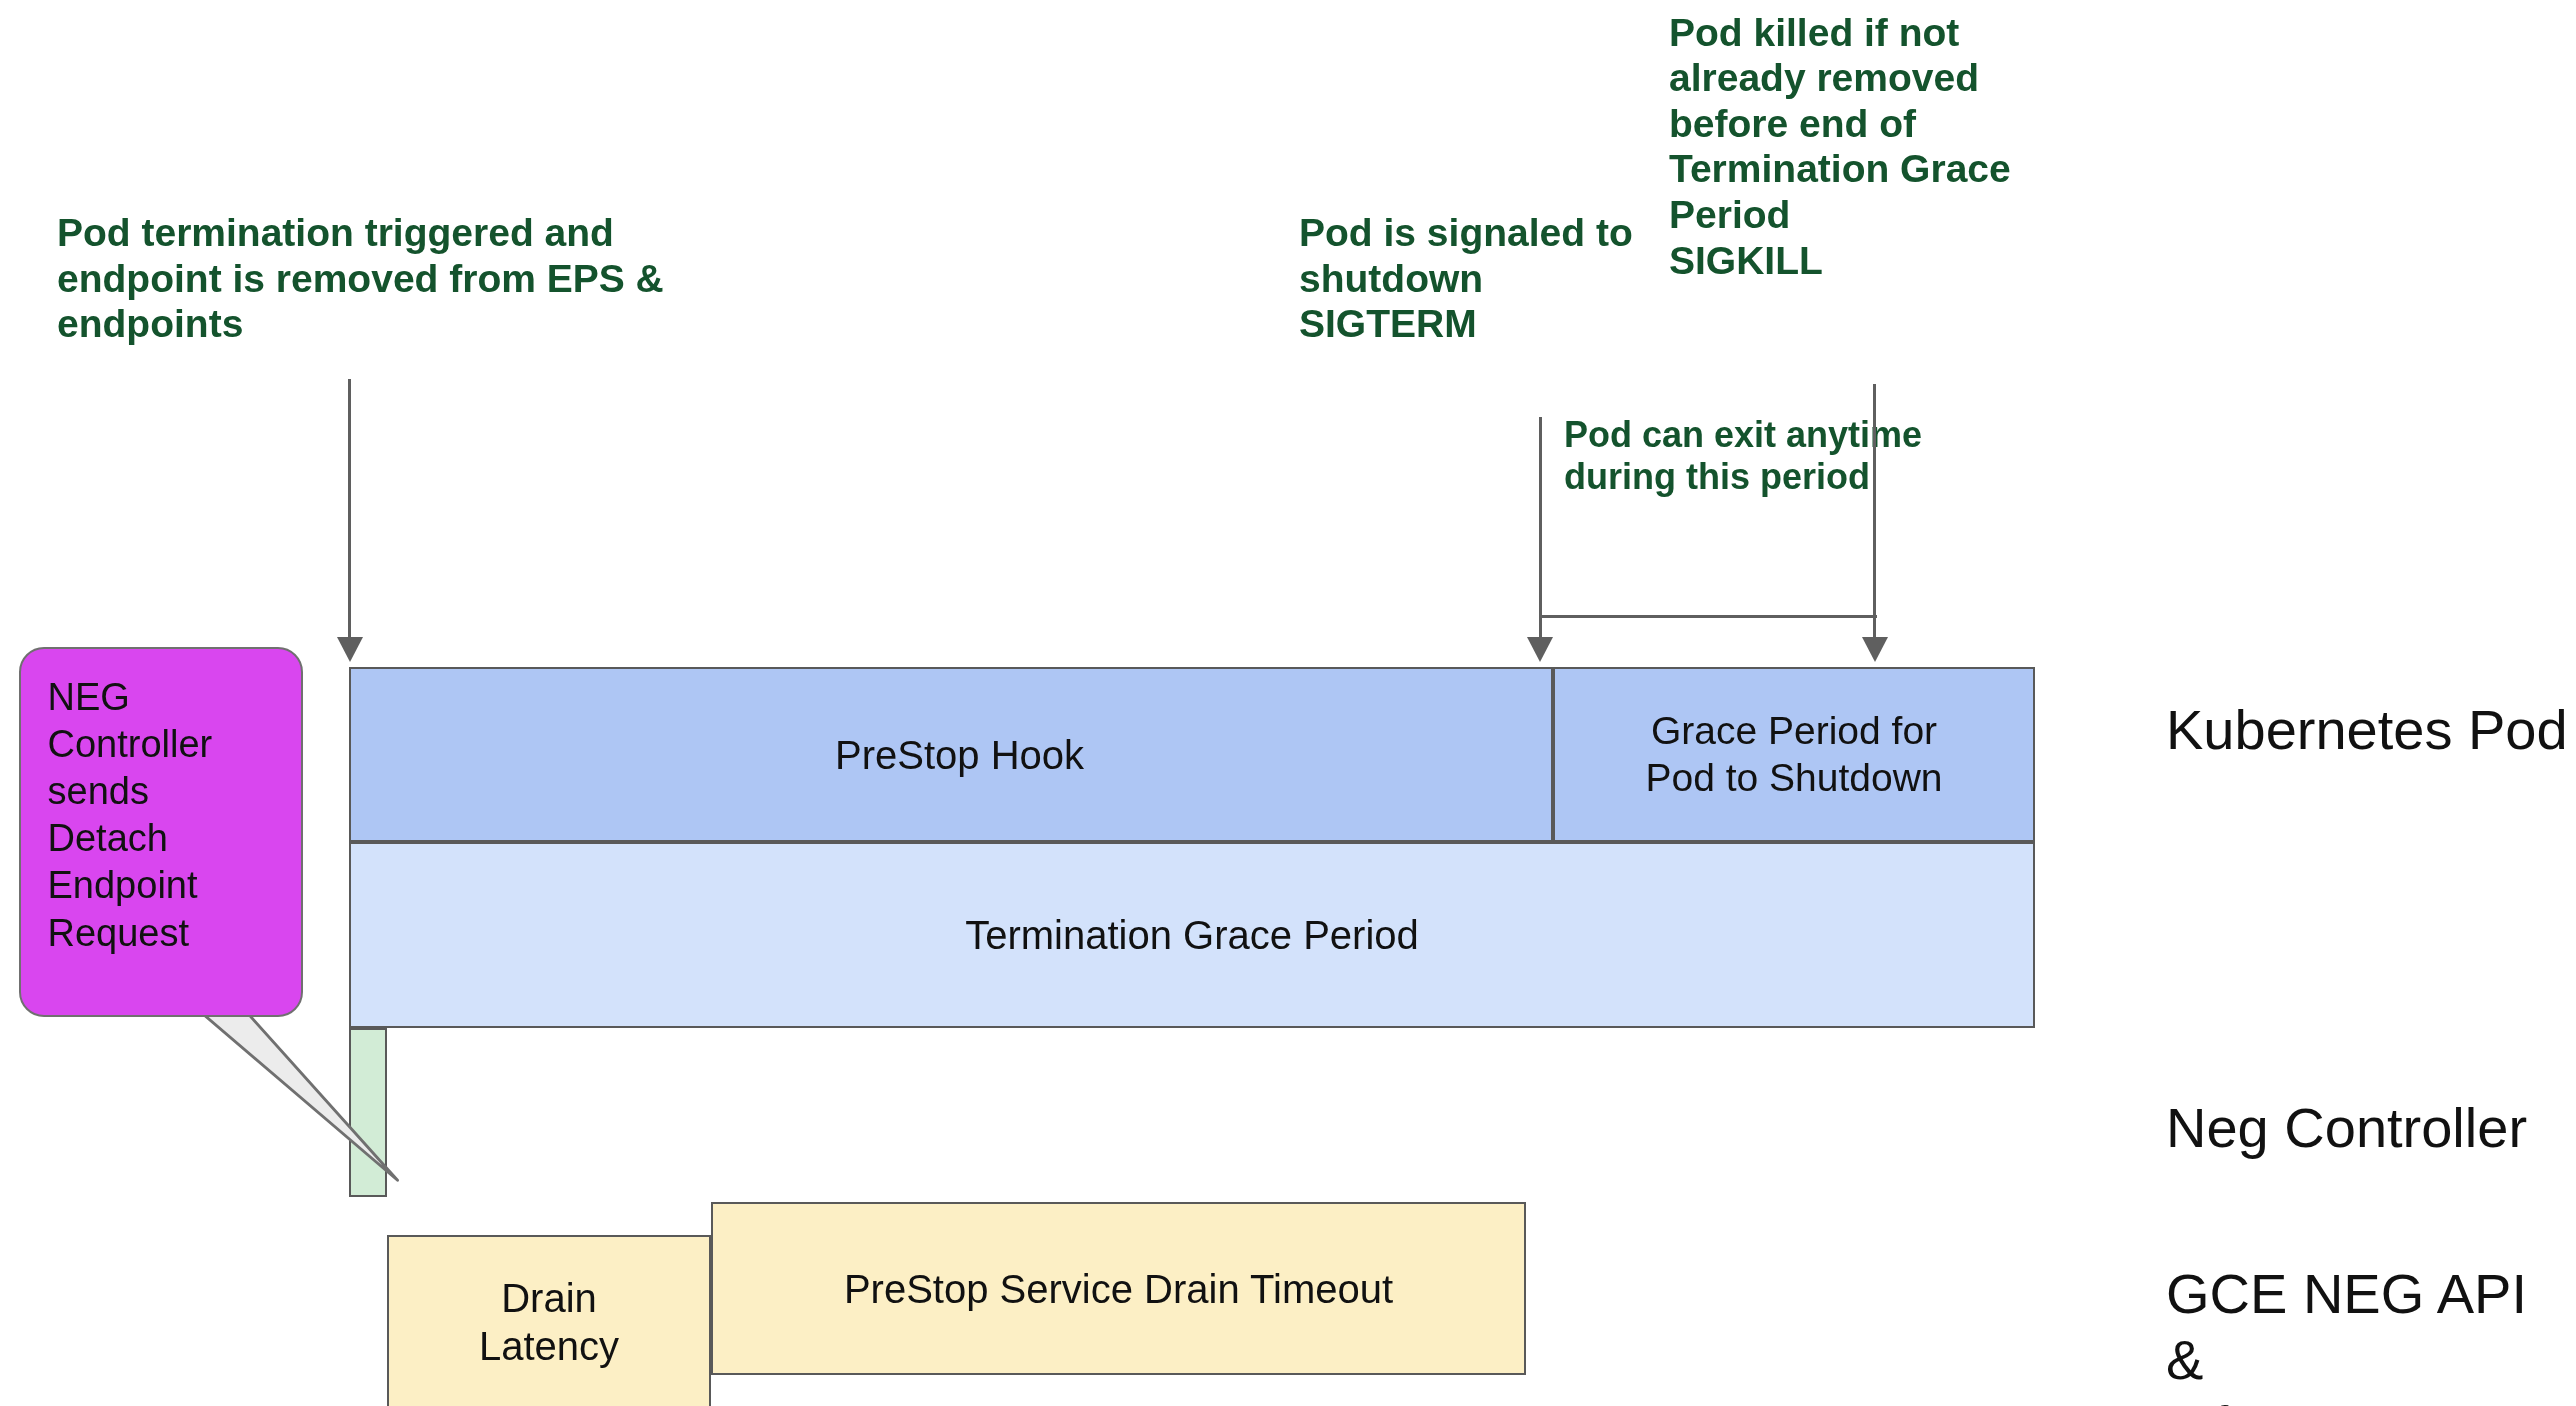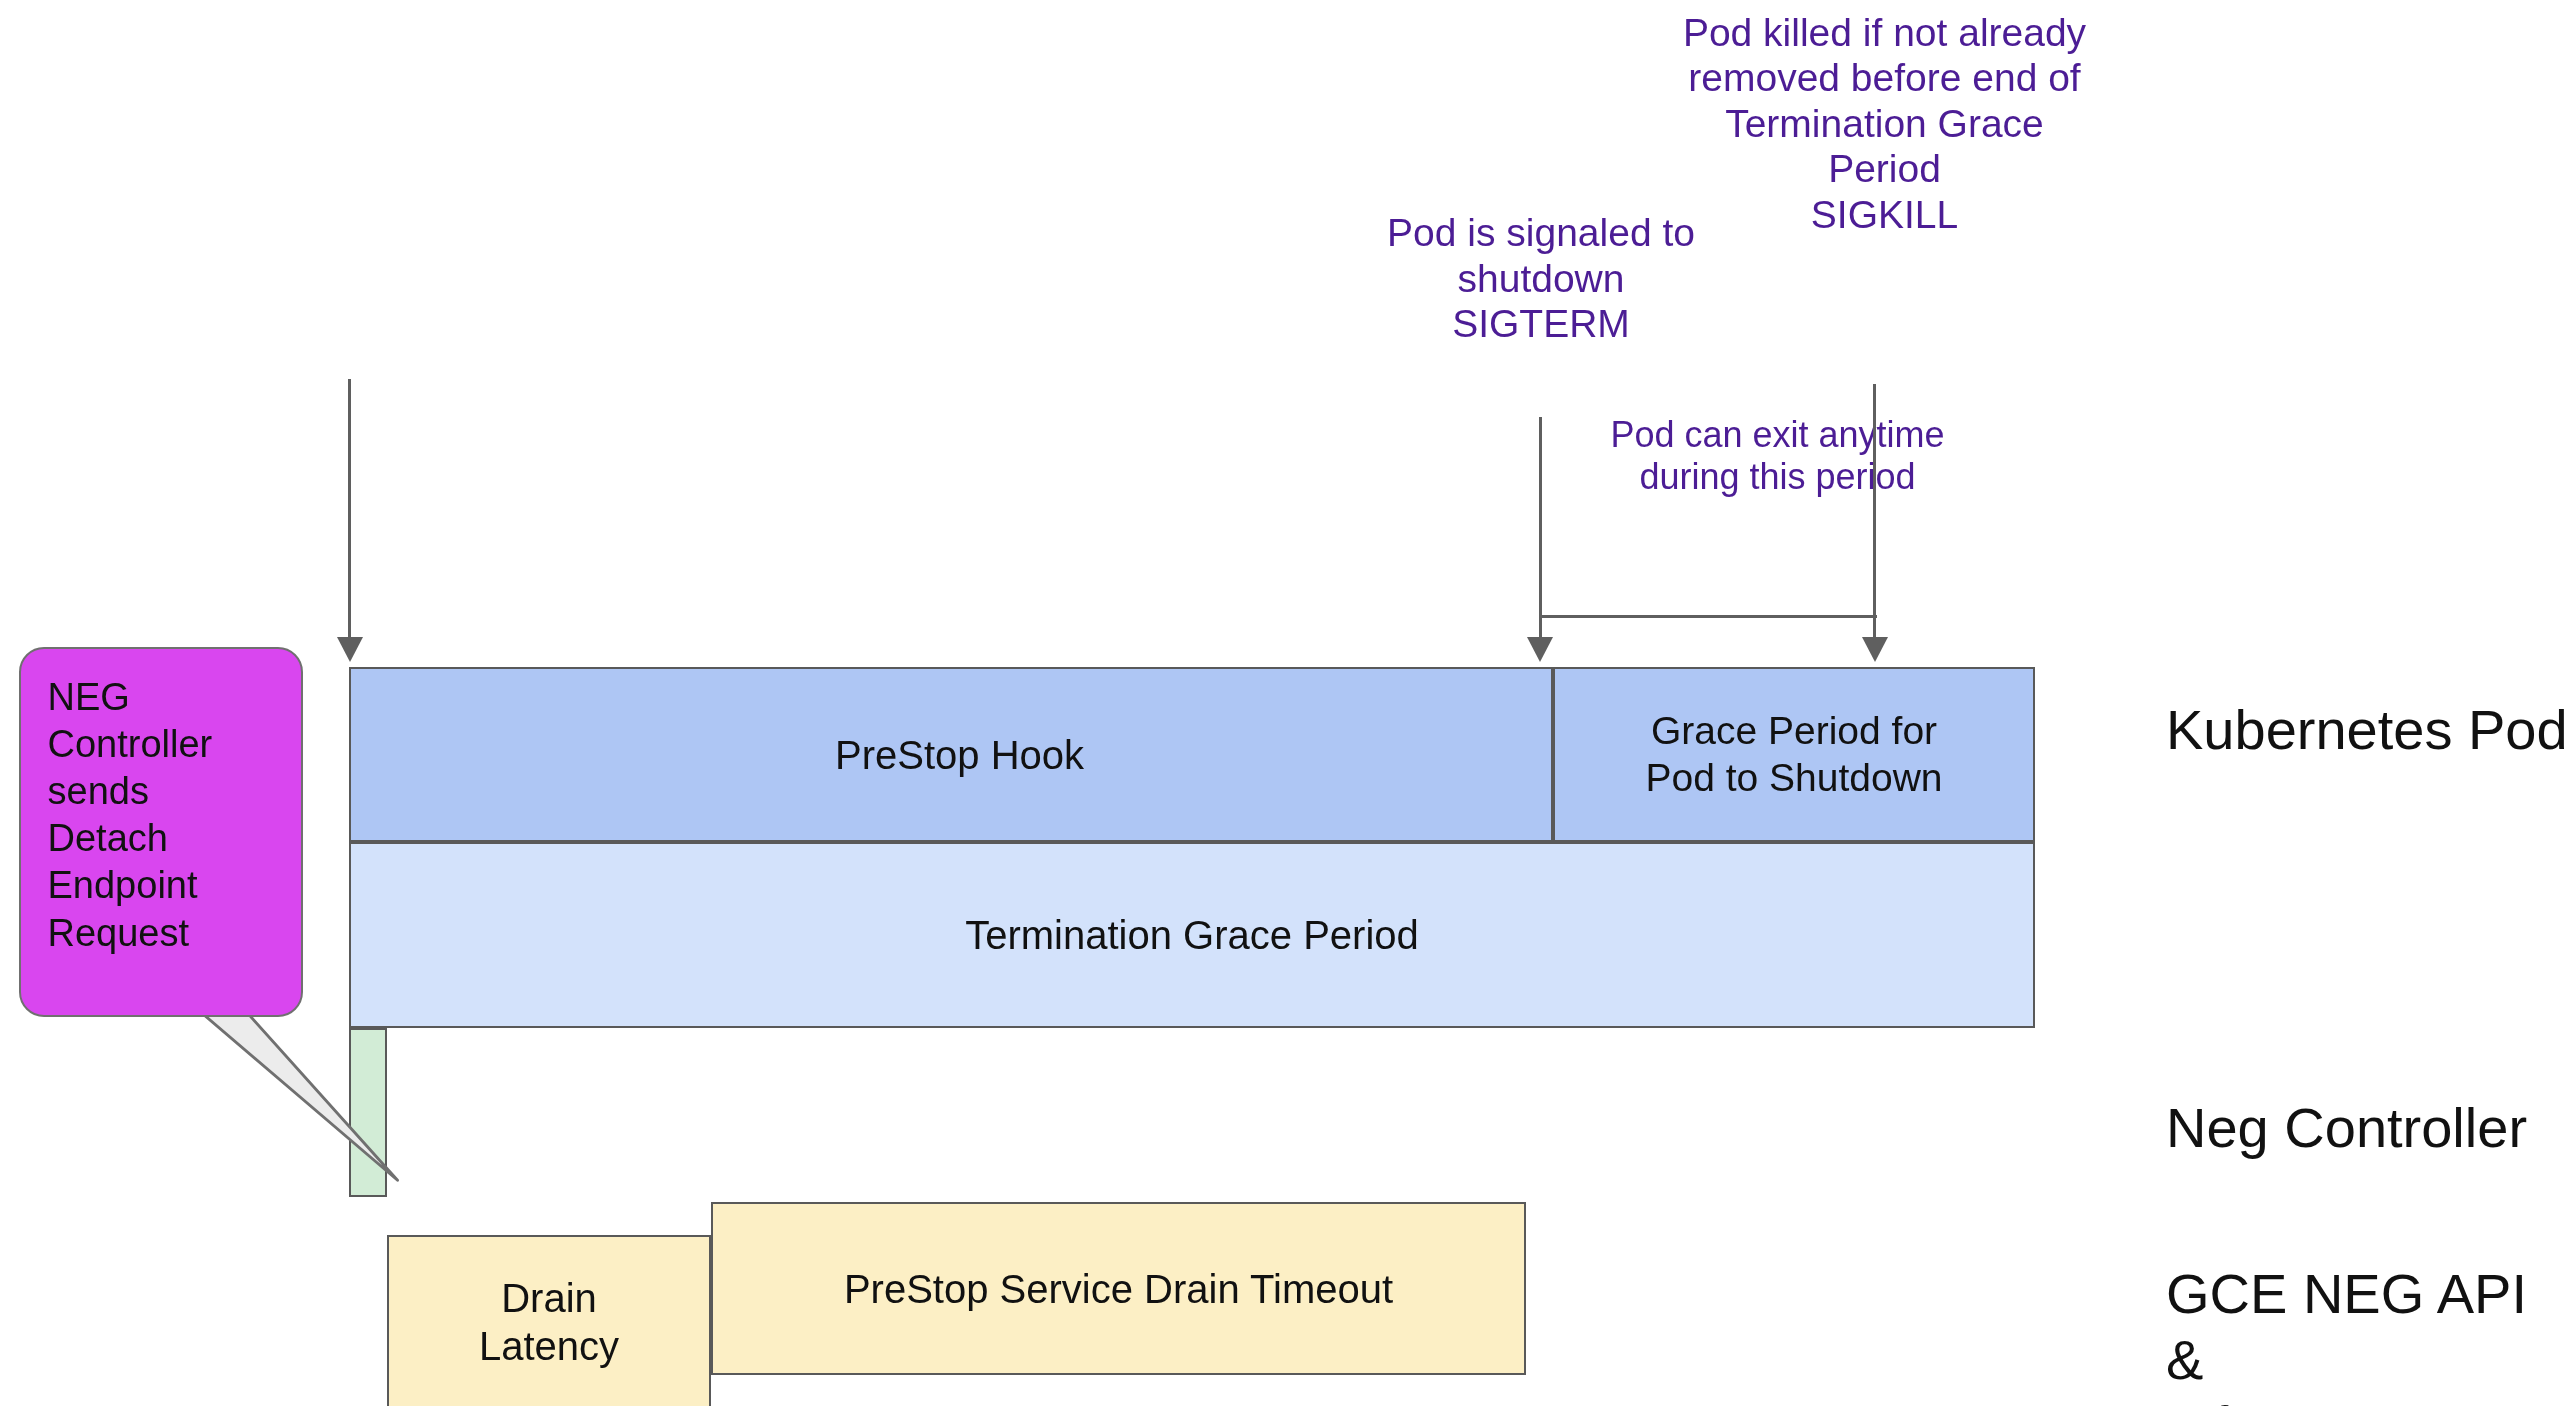--- a/index.html
+++ b/index.html
@@ -13,25 +13,25 @@
     height: 1406px;
     background: #ffffff;
     font-family: "Liberation Sans", sans-serif;
     color: #000000;
     overflow: hidden;
   }
 
   
   .annot {
     position: absolute;
-    text-align: center;
     font-size: 39px;
     line-height: 1.17;
-    color: #4c1d95;
-    white-space: pre-line;
+    color: #14532d;
+    white-space: pre-line;
+    font-weight: bold;
   }
 
   #annot-left   { left: 57px;   top: 210px;  width: 616px; }
   #annot-sigterm{ left: 1299px; top: 210px;  width: 484px; }
   #annot-sigkill{ left: 1669px; top: 9.5px;   width: 431px; }
   #annot-exit   { left: 1564px; top: 414px;  width: 427px; font-size: 36px; }
 
   
   .lane-label {
     position: absolute;
@@ -153,20 +153,21 @@
     width: 265px; height: 237px;
     z-index: 3;
     overflow: visible;
   }
 </style>
 </head>
 <body>
 
 <div id="canvas">
 
+  <div class="annot" id="annot-left">Pod termination triggered and endpoint is removed from EPS &amp; endpoints</div>
 
   <div class="annot" id="annot-sigterm">Pod is signaled to shutdown
 SIGTERM</div>
 
   <div class="annot" id="annot-sigkill">Pod killed if not already removed before end of Termination Grace Period
 SIGKILL</div>
 
   <div class="annot" id="annot-exit">Pod can exit anytime during this period</div>
 
   <div class="vline" id="line-left"></div>

